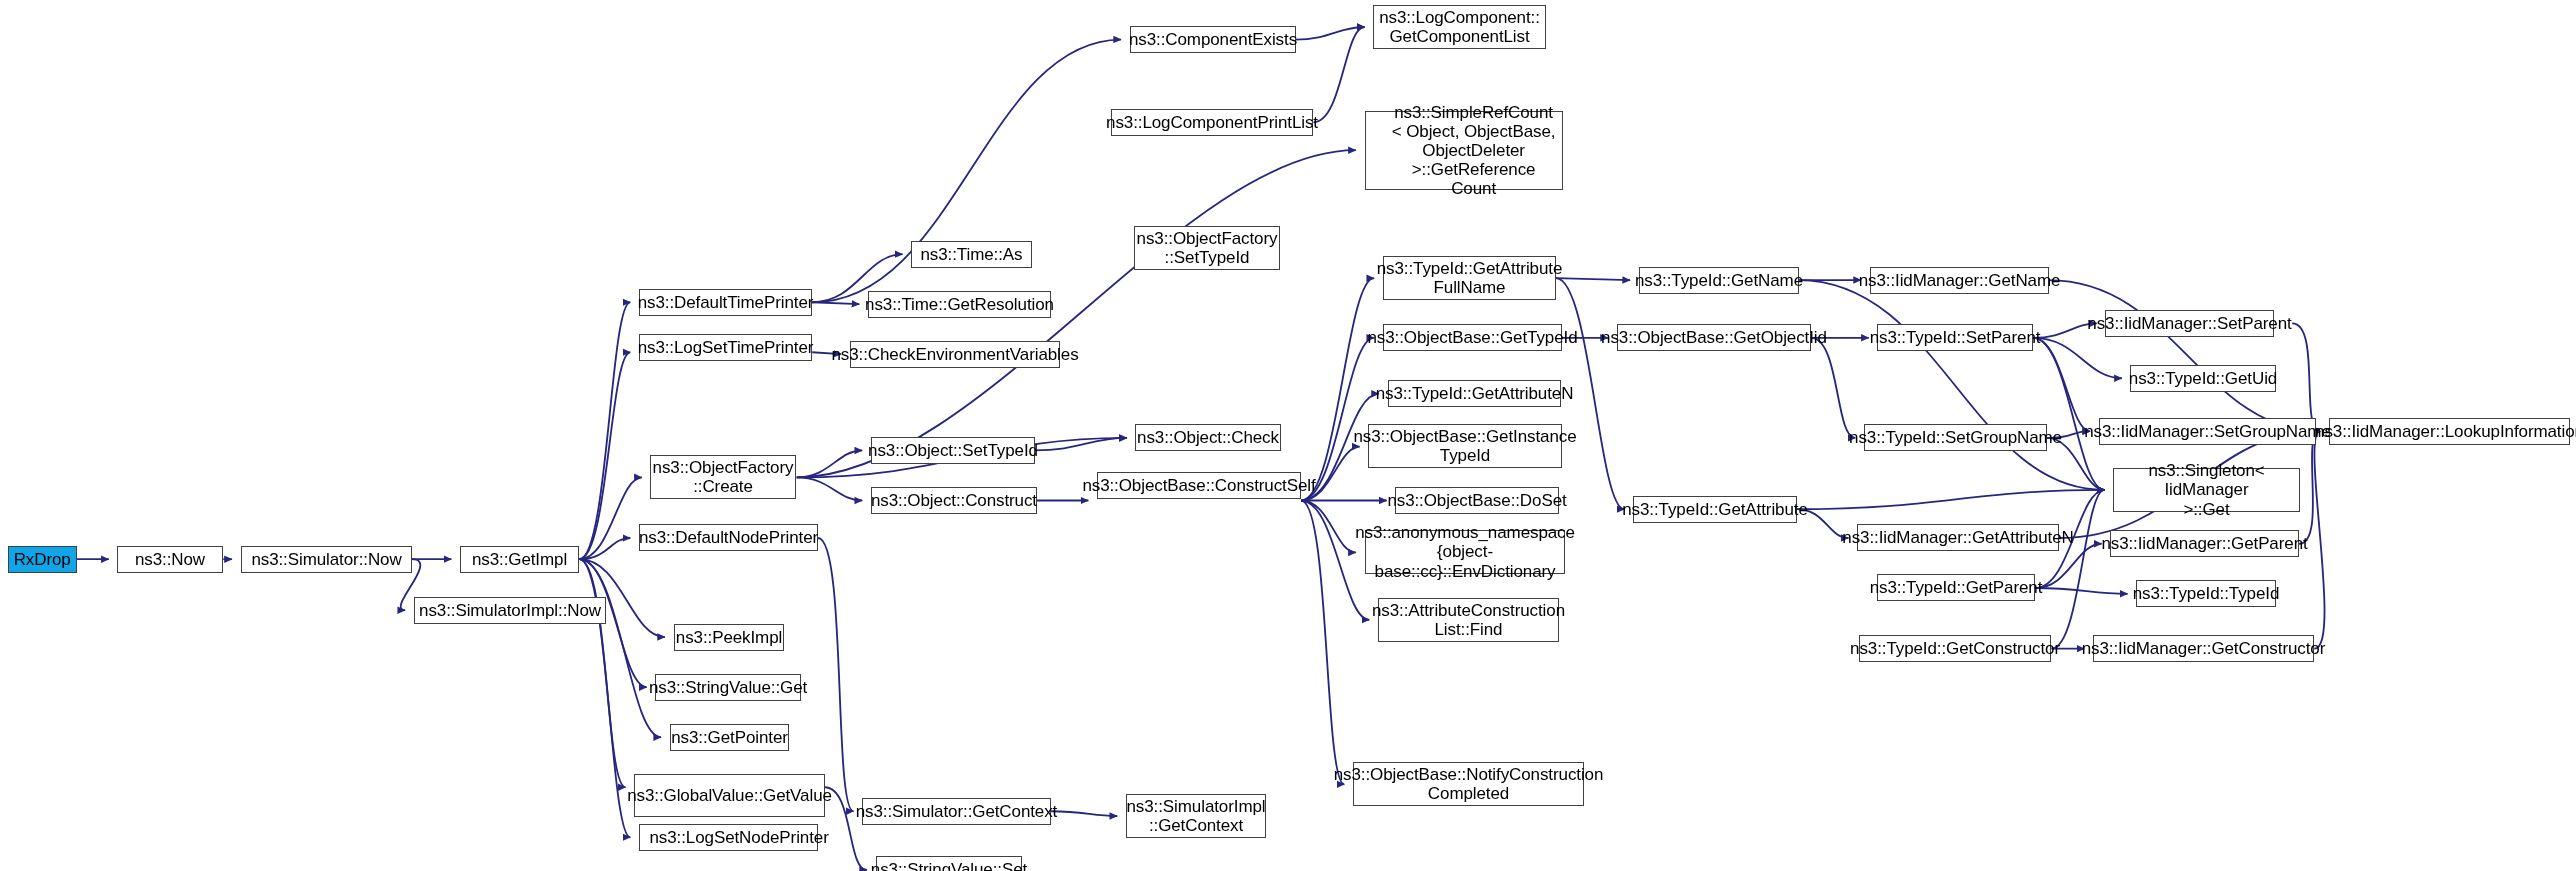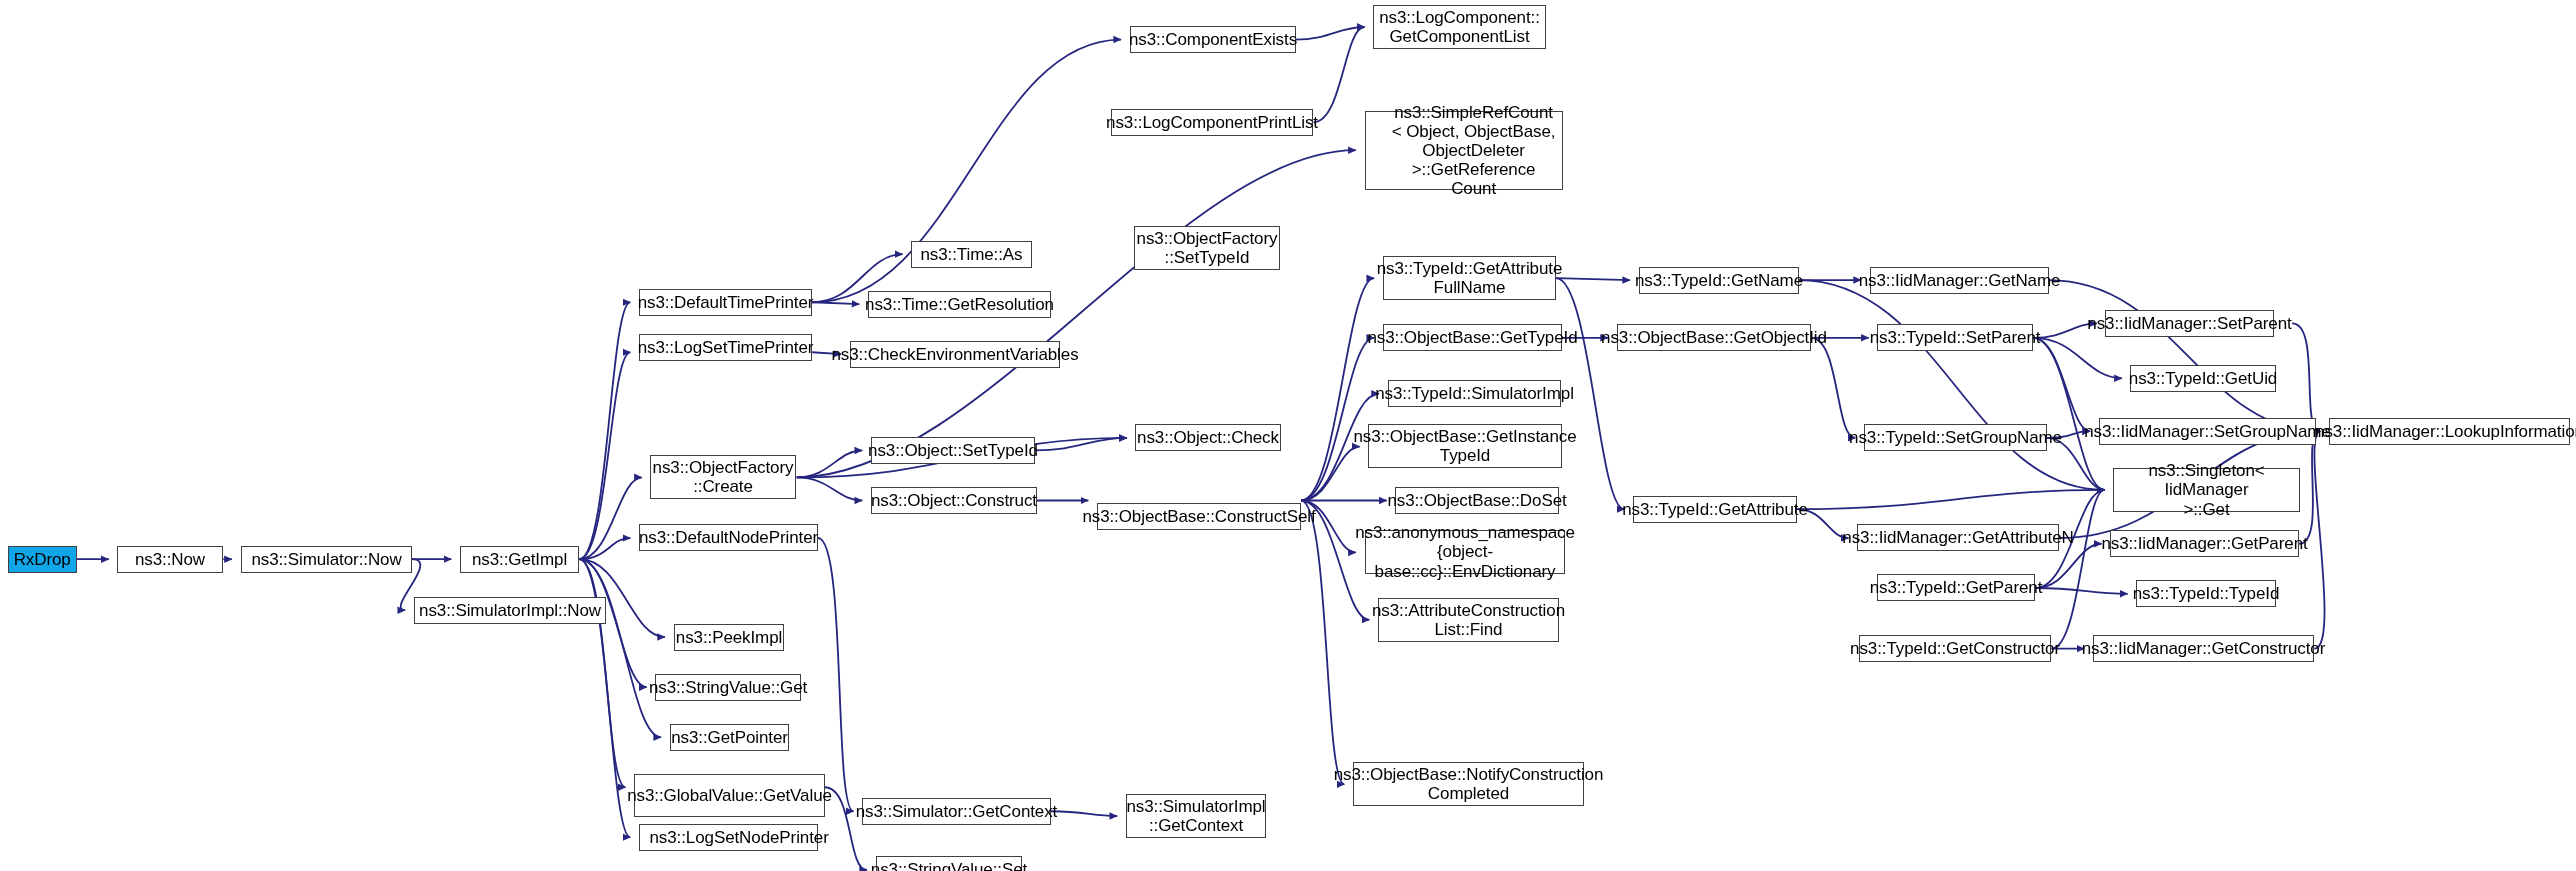--- a/index.html
+++ b/index.html
@@ -120,33 +120,33 @@
       <div class="node" style="left: 868px; top: 291px; width: 183px; height: 27px;">ns3::Time::GetResolution</div>
       <div class="node" style="left: 850px; top: 341px; width: 210px; height: 27px;">ns3::CheckEnvironmentVariables</div>
       <div class="node" style="left: 871px; top: 437px; width: 164px; height: 27px;">ns3::Object::SetTypeId</div>
       <div class="node" style="left: 871px; top: 487px; width: 166px; height: 27px;">ns3::Object::Construct</div>
       <div class="node" style="left: 862px; top: 798px; width: 189px; height: 27px;">ns3::Simulator::GetContext</div>
       <div class="node" style="left: 1130px; top: 26px; width: 166px; height: 27px;">ns3::ComponentExists</div>
       <div class="node" style="left: 1111px; top: 109px; width: 202px; height: 27px;">ns3::LogComponentPrintList</div>
       <div class="node" style="left: 1134px; top: 226px; width: 146px; height: 44px;">ns3::ObjectFactory
 ::SetTypeId</div>
       <div class="node" style="left: 1135px; top: 424px; width: 146px; height: 27px;">ns3::Object::Check</div>
-      <div class="node" style="left: 1097px; top: 503px; width: 204px; height: 27px;">ns3::ObjectBase::ConstructSelf</div>
+      <div class="node" style="left: 1097px; top: 472px; width: 204px; height: 27px;">ns3::ObjectBase::ConstructSelf</div>
       <div class="node" style="left: 1126px; top: 794px; width: 140px; height: 44px;">ns3::SimulatorImpl
 ::GetContext</div>
       <div class="node" style="left: 1373px; top: 4.8px; width: 173px; height: 44px;">ns3::LogComponent::
 GetComponentList</div>
       <div class="node" style="left: 1365px; top: 111px; width: 198px; height: 79px; padding-left: 24px;">ns3::SimpleRefCount
 &lt; Object, ObjectBase,
  ObjectDeleter &gt;::GetReference
 Count</div>
       <div class="node" style="left: 1383px; top: 256px; width: 173px; height: 44px;">ns3::TypeId::GetAttribute
 FullName</div>
       <div class="node" style="left: 1383px; top: 324px; width: 179px; height: 27px;">ns3::ObjectBase::GetTypeId</div>
-      <div class="node" style="left: 1388px; top: 380px; width: 173px; height: 27px;">ns3::TypeId::SimulatorImpl</div>
+      <div class="node" style="left: 1388px; top: 380px; width: 173px; height: 27px;">ns3::TypeId::GetAttributeN</div>
       <div class="node" style="left: 1368px; top: 424px; width: 194px; height: 44px;">ns3::ObjectBase::GetInstance
 TypeId</div>
       <div class="node" style="left: 1395px; top: 487px; width: 164px; height: 27px;">ns3::ObjectBase::DoSet</div>
       <div class="node" style="left: 1365px; top: 530px; width: 200px; height: 44px;">ns3::anonymous_namespace
 {object-base::cc}::EnvDictionary</div>
       <div class="node" style="left: 1378px; top: 598px; width: 181px; height: 44px;">ns3::AttributeConstruction
 List::Find</div>
       <div class="node" style="left: 1353px; top: 762px; width: 231px; height: 44px;">ns3::ObjectBase::NotifyConstruction
 Completed</div>
       <div class="node" style="left: 1639px; top: 267px; width: 160px; height: 27px;">ns3::TypeId::GetName</div>

